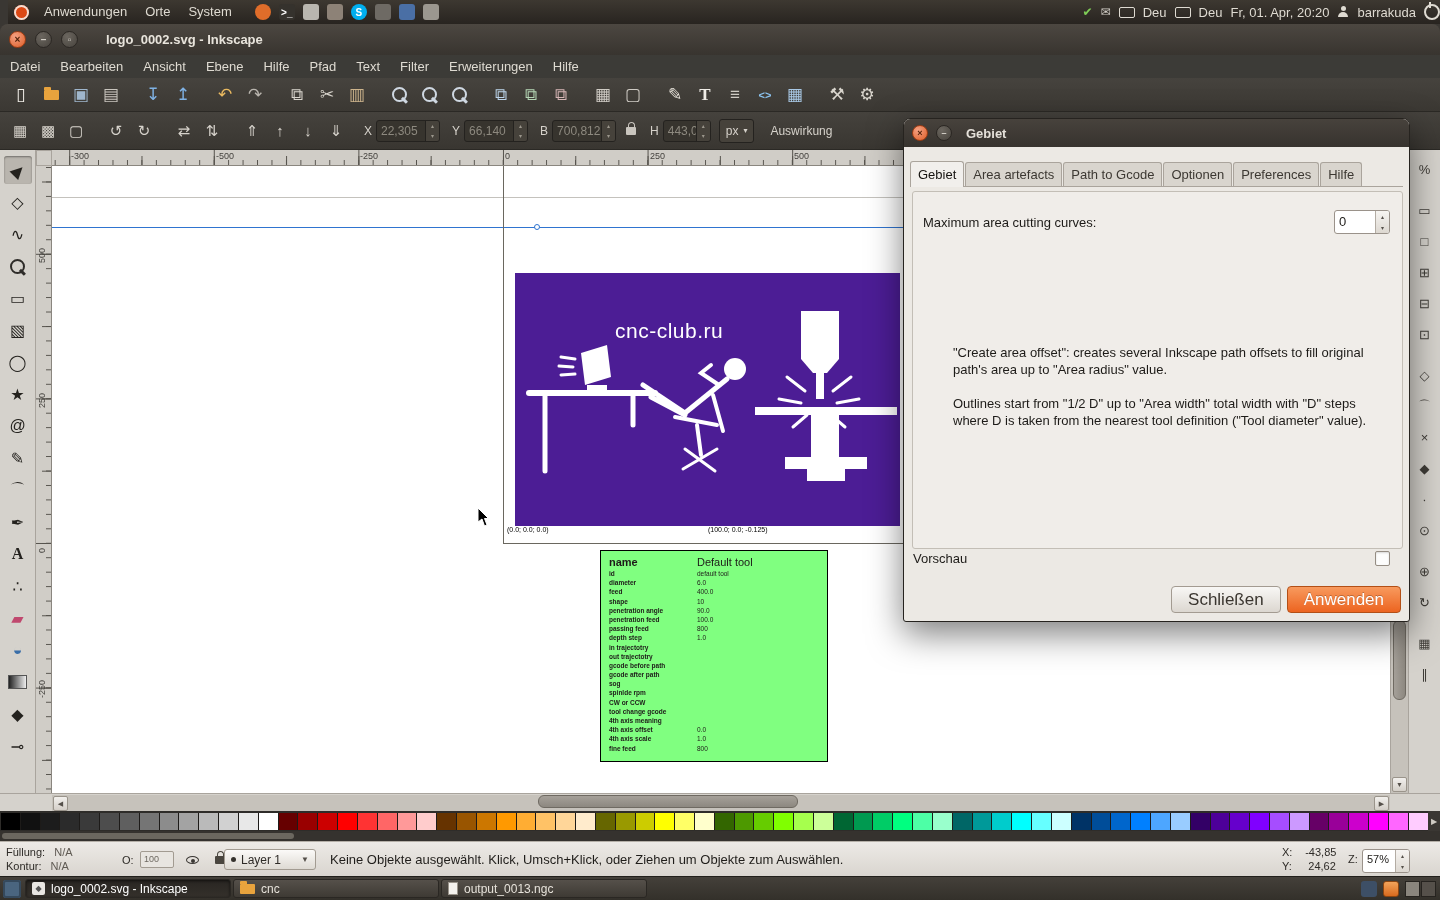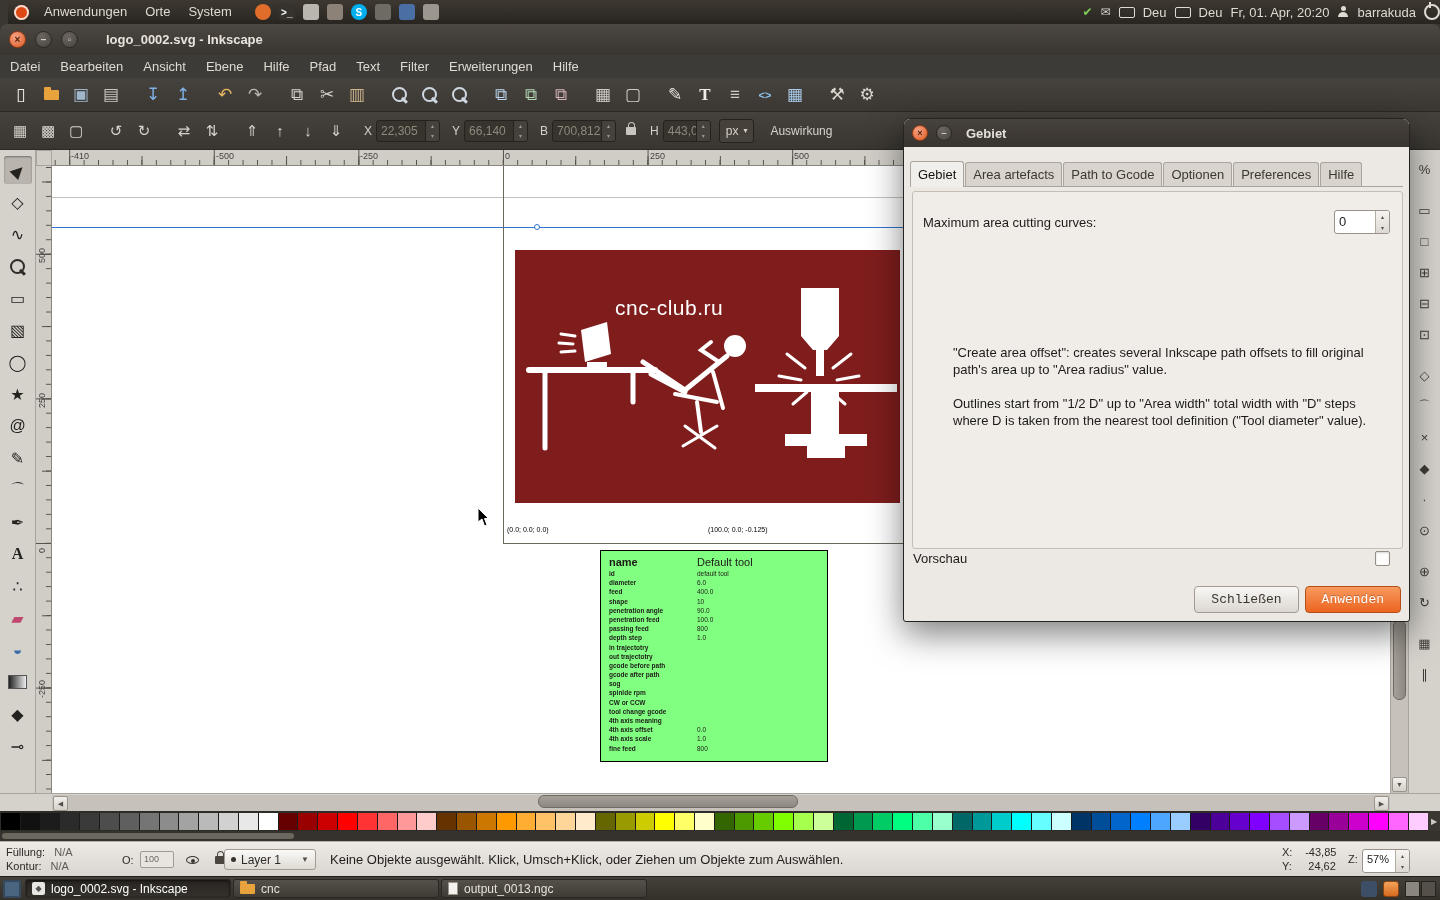--- a/index.html
+++ b/index.html
@@ -198,21 +198,21 @@
   #dlg-row-1{top:79px}
   .dlg-label{font-size:13px;color:#1d1b18}
   .dlg-row .spin{margin-left:auto}
   #dlg-help{position:absolute;left:40px;top:152px;width:424px;font-size:13px;line-height:17px;color:#1d1b18}
   #dlg-help p{margin:0}
   #dlg-help p.mt{margin-top:17px}
   #dlg-preview{position:absolute;left:9px;top:432px;width:489px;display:flex;align-items:center;font-size:13px}
   #preview-checkbox{margin-left:auto;margin-right:12px;width:15px;height:15px;background:#fdfdfc;
     border:1px solid #958d83;border-radius:2px;box-shadow:inset 0 1px 2px rgba(0,0,0,.15);box-sizing:border-box}
   #dlg-footer{position:absolute;left:0;bottom:8px;width:100%;display:flex;justify-content:flex-end;gap:6px;padding-right:8px;box-sizing:border-box}
-  .btn{height:27px;padding:0 16px;font-size:13px;font-family:Liberation Mono, monospace;
+  .btn{height:27px;padding:0 16px;font-size:17px;font-family:Liberation Sans, sans-serif;
     background:linear-gradient(#f8f7f5,#dcd7d0);border:1px solid #a39b91;border-radius:4px;color:#3a352f}
   .btn.primary{background:linear-gradient(#f89a5e,#ec6420);border-color:#b34f16;color:#fff;text-shadow:0 -1px 0 rgba(0,0,0,.25)}
 
   .mini-zoom{width:11px;height:11px;border:2px solid #cfd8e2;border-radius:50%;position:relative;display:inline-block}
   .mini-zoom::after{content:"";position:absolute;width:2.5px;height:7px;background:#cfd8e2;left:9px;top:8px;transform:rotate(-45deg)}
   .mini-zoom.dark{border-color:#2e2c29}
   .mini-zoom.dark::after{background:#2e2c29}
   .mini-grad{width:17px;height:12px;border:1px solid #555;background:linear-gradient(90deg,#222,#eee);display:inline-block}
 </style>
 </head>
@@ -480,42 +480,42 @@
     </div>
     <div class="ltool">
       <span>◆</span>
     </div>
     <div class="ltool">
       <span>⊸</span>
     </div>
   </div>
 <div id="ruler-corner"></div>
 <div id="ruler-top">
-    <span class="rlab" style="left: 19px;">-410</span>
+    <span class="rlab" style="left: 19px;">-300</span>
     <span class="rlab" style="left: 164px;">-500</span>
     <span class="rlab" style="left: 308px;">-250</span>
     <span class="rlab" style="left: 453px;">0</span>
     <span class="rlab" style="left: 598px;">250</span>
     <span class="rlab" style="left: 742px;">500</span>
   </div>
 <div id="ruler-left">
     <span class="rlabv" style="top: 97px;">500</span>
     <span class="rlabv" style="top: 242px;">250</span>
     <span class="rlabv" style="top: 387px;">0</span>
     <span class="rlabv" style="top: 532px;">-250</span>
   </div>
 
 <div id="canvas">
   <div id="guide-gray"></div>
   <div id="guide-blue"></div>
   <div id="guide-anchor"></div>
   <div id="pageline-v"></div>
   <div id="pageline-h"></div>
 
-  <div id="logo-rect" style="background: #7f1d1d;">
+  <div id="logo-rect" style="background: #4c1d95; margin-top: 23px;">
     <svg width="385" height="253" viewBox="0 0 385 253" style="position:absolute;left:0;top:0">
       <g fill="none" stroke="#ffffff" stroke-width="5" stroke-linecap="round">
         <path d="M14 120 H140" stroke-width="6"></path>
         <path d="M30 122 V198"></path>
         <path d="M118 122 V152"></path>
         <path d="M46 84 L60 86 M44 93 L58 94 M46 102 L60 101" stroke-width="3"></path>
         <path d="M212 106 L170 140"></path>
         <path d="M204 112 L186 100 L196 92" stroke-width="4"></path>
         <path d="M170 140 L128 112 M170 142 L136 124"></path>
         <path d="M160 144 L202 152" stroke-width="4"></path>

